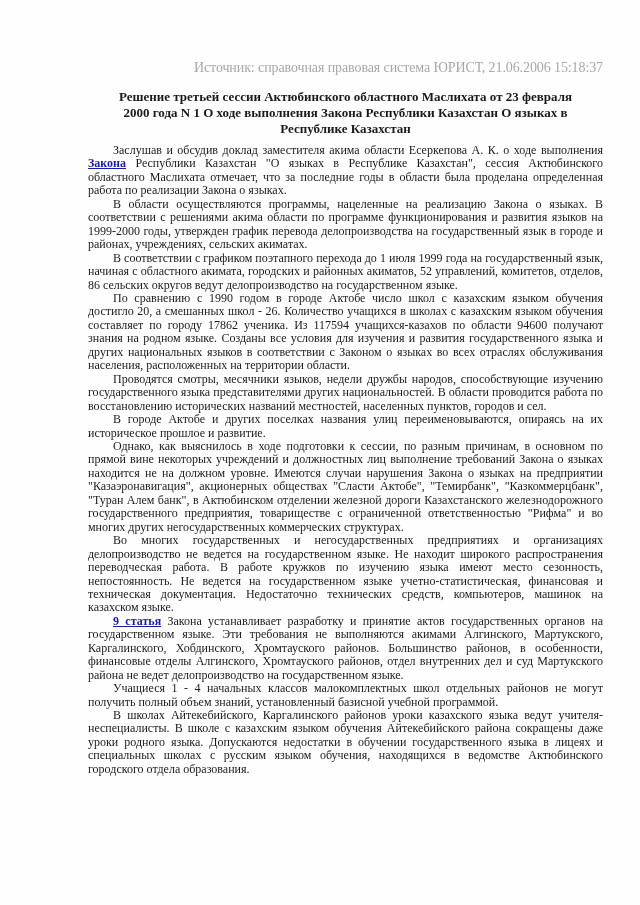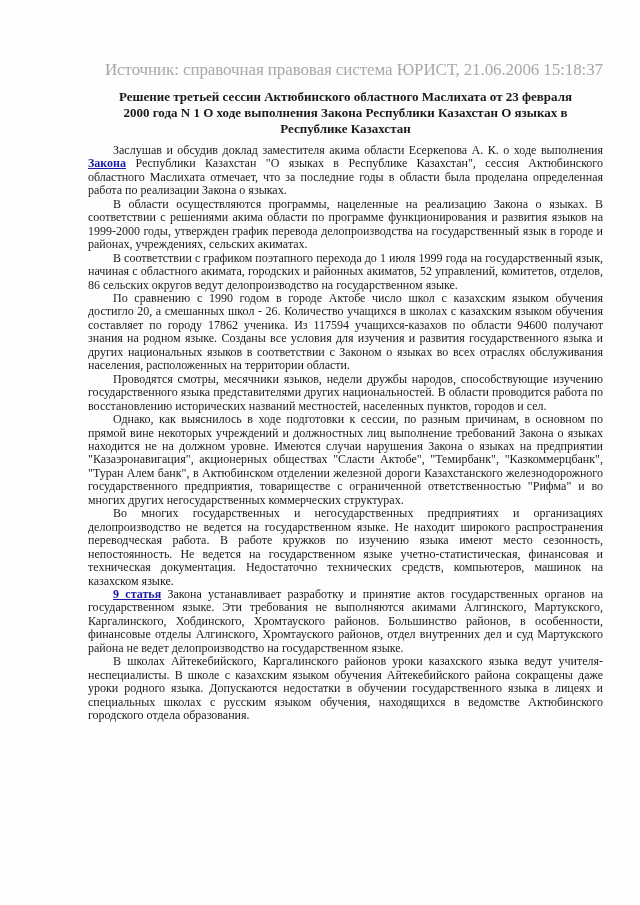--- a/index.html
+++ b/index.html
@@ -18,21 +18,21 @@
   .page {
     position: absolute;
     left: 88px;
     top: 0;
     width: 515px;
   }
   .source {
     position: absolute;
     top: 60px;
     right: 0;
-    font-size: 17px;
+    font-size: 14px;
     color: #a8a8a8;
     white-space: nowrap;
     letter-spacing: -0.1px;
   }
   .title {
     position: absolute;
     top: 89px;
     left: 0;
     width: 515px;
     text-align: center;
@@ -69,18 +69,20 @@
   <div class="source">Источник: справочная правовая система ЮРИСТ, 21.06.2006 15:18:37</div>
 
   <div class="title">Решение третьей сессии Актюбинского областного Маслихата от 23 февраля 2000 года N 1 О ходе выполнения Закона Республики Казахстан О языках в Республике Казахстан</div>
 
   <div class="body">
     <p><span>Заслушав и обсудив доклад заместителя акима области Есеркепова А. К. о ходе выполнения </span><a class="link">Закона</a><span> Республики Казахстан "О языках в Республике Казахстан", сессия Актюбинского областного Маслихата отмечает, что за последние годы в области была проделана определенная работа по реализации Закона о языках.</span></p>
     <p>В области осуществляются программы, нацеленные на реализацию Закона о языках. В соответствии с решениями акима области по программе функционирования и развития языков на 1999-2000 годы, утвержден график перевода делопроизводства на государственный язык в городе и районах, учреждениях, сельских акиматах.</p>
     <p>В соответствии с графиком поэтапного перехода до 1 июля 1999 года на государственный язык, начиная с областного акимата, городских и районных акиматов, 52 управлений, комитетов, отделов, 86 сельских округов ведут делопроизводство на государственном языке.</p>
     <p>По сравнению с 1990 годом в городе Актобе число школ с казахским языком обучения достигло 20, а смешанных школ - 26. Количество учащихся в школах с казахским языком обучения составляет по городу 17862 ученика. Из 117594 учащихся-казахов по области 94600 получают знания на родном языке. Созданы все условия для изучения и развития государственного языка и других национальных языков в соответствии с Законом о языках во всех отраслях обслуживания населения, расположенных на территории области.</p>
     <p>Проводятся смотры, месячники языков, недели дружбы народов, способствующие изучению государственного языка представителями других национальностей. В области проводится работа по восстановлению исторических названий местностей, населенных пунктов, городов и сел.</p>
+    <p>В городе Актобе и других поселках названия улиц переименовываются, опираясь на их историческое прошлое и развитие.</p>
     <p>Однако, как выяснилось в ходе подготовки к сессии, по разным причинам, в основном по прямой вине некоторых учреждений и должностных лиц выполнение требований Закона о языках находится не на должном уровне. Имеются случаи нарушения Закона о языках на предприятии "Казаэронавигация", акционерных обществах "Сласти Актобе", "Темирбанк", "Казкоммерцбанк", "Туран Алем банк", в Актюбинском отделении железной дороги Казахстанского железнодорожного государственного предприятия, товариществе с ограниченной ответственностью "Рифма" и во многих других негосударственных коммерческих структурах.</p>
     <p>Во многих государственных и негосударственных предприятиях и организациях делопроизводство не ведется на государственном языке. Не находит широкого распространения переводческая работа. В работе кружков по изучению языка имеют место сезонность, непостоянность. Не ведется на государственном языке учетно-статистическая, финансовая и техническая документация. Недостаточно технических средств, компьютеров, машинок на казахском языке.</p>
     <p><span></span><a class="link">9 статья</a><span> Закона устанавливает разработку и принятие актов государственных органов на государственном языке. Эти требования не выполняются акимами Алгинского, Мартукского, Каргалинского, Хобдинского, Хромтауского районов. Большинство районов, в особенности, финансовые отделы Алгинского, Хромтауского районов, отдел внутренних дел и суд Мартукского района не ведет делопроизводство на государственном языке.</span></p>
+    <p>Учащиеся 1 - 4 начальных классов малокомплектных школ отдельных районов не могут получить полный объем знаний, установленный базисной учебной программой.</p>
     <p>В школах Айтекебийского, Каргалинского районов уроки казахского языка ведут учителя-неспециалисты. В школе с казахским языком обучения Айтекебийского района сокращены даже уроки родного языка. Допускаются недостатки в обучении государственного языка в лицеях и специальных школах с русским языком обучения, находящихся в ведомстве Актюбинского городского отдела образования.</p>
   </div>
 </div>
 
 </body></html>

